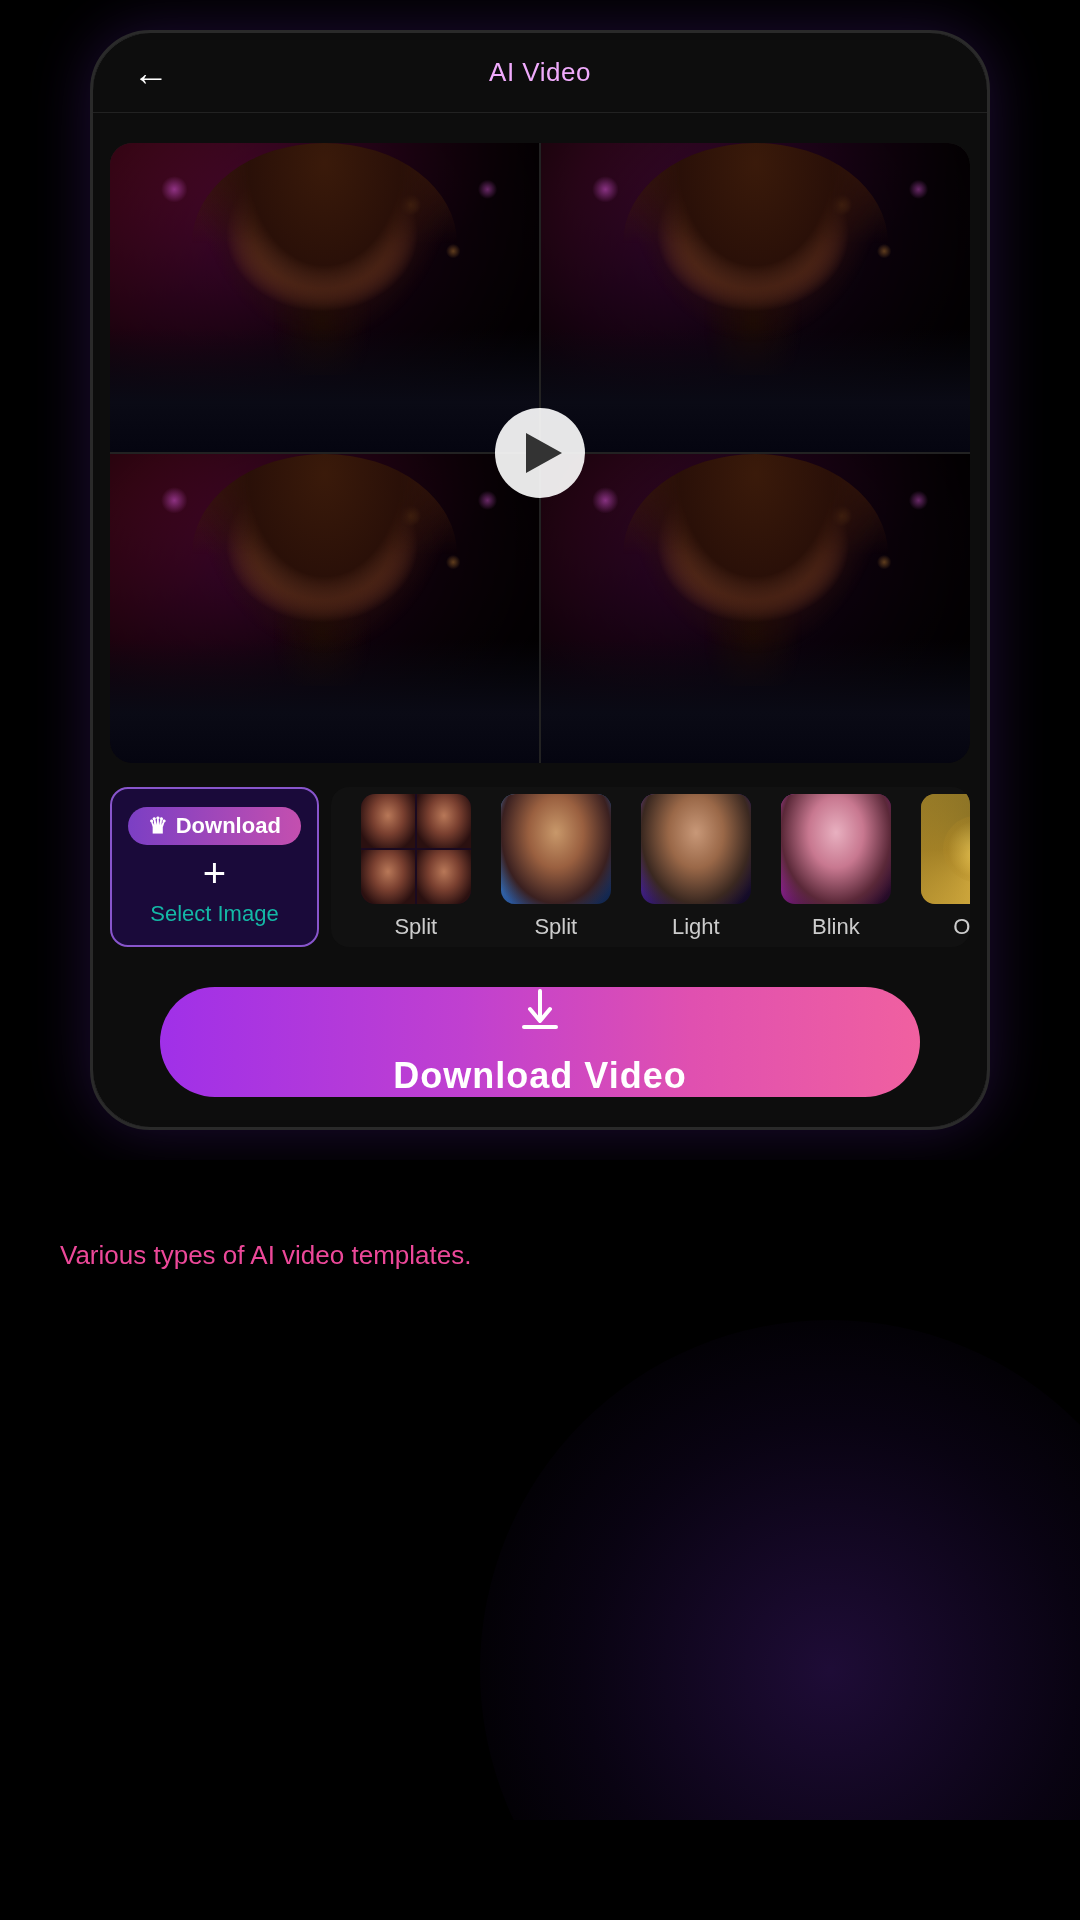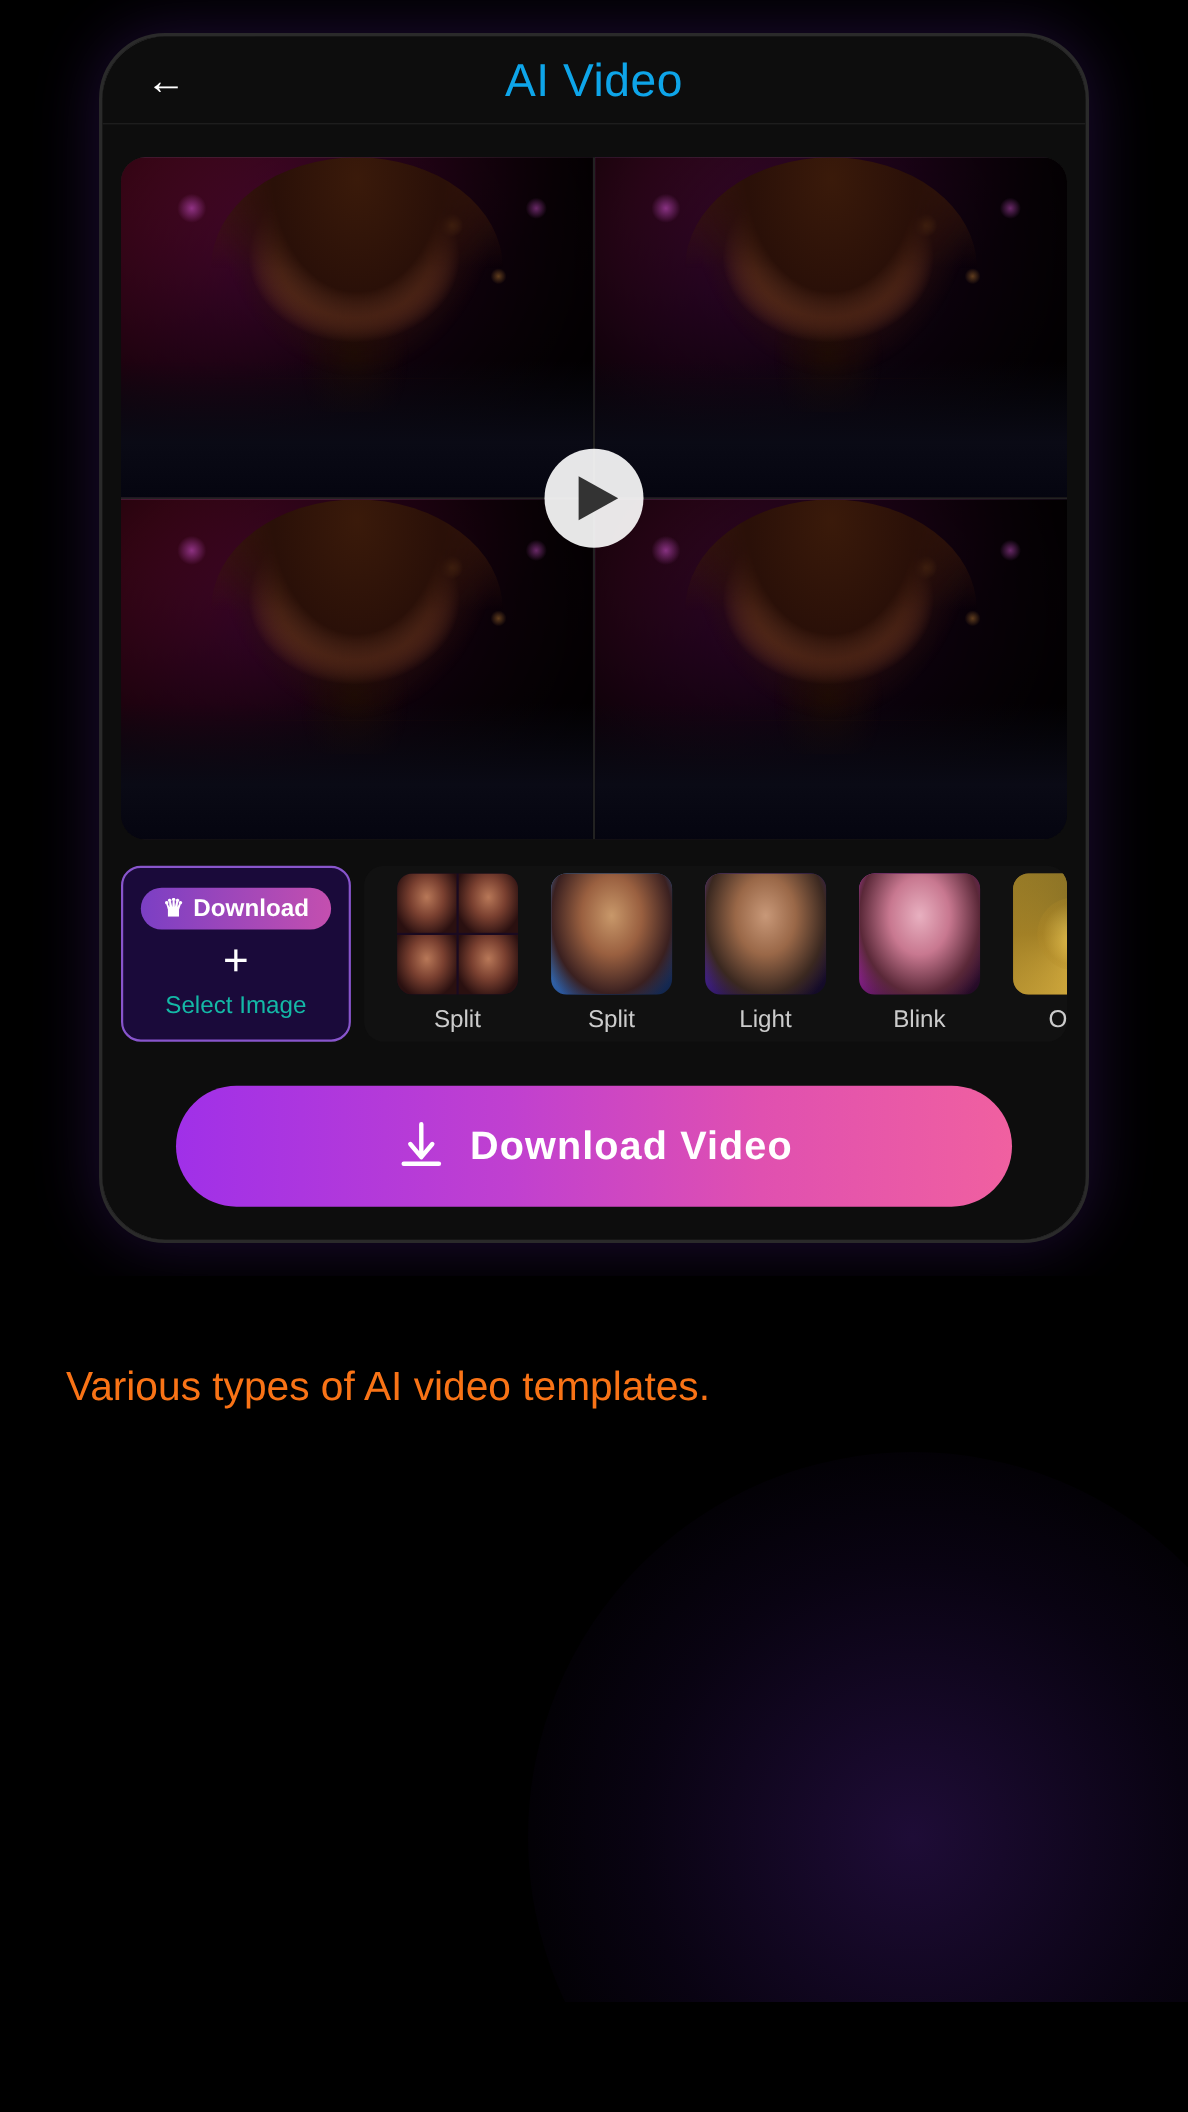--- a/index.html
+++ b/index.html
@@ -27,22 +27,22 @@
       position: absolute;
       left: 40px;
       background: none;
       border: none;
       cursor: pointer;
       color: #fff;
       font-size: 36px;
       line-height: 1;
     }
     .top-title {
-      color: #0ea5e9;
-      font-size: 42px;
+      color: #f0abfc;
+      font-size: 26px;
       font-weight: 500;
       letter-spacing: 0.5px;
     }
 
     
     .video-grid {
       width: 860px;
       height: 620px;
       margin: 30px auto 24px;
       border-radius: 22px;
@@ -332,20 +332,21 @@
       height: 110px;
       background: linear-gradient(90deg, #a030e8 0%, #c040d0 40%, #e050b0 70%, #f060a0 100%);
       border: none;
       border-radius: 55px;
       display: flex;
       align-items: center;
       justify-content: center;
       gap: 20px;
       cursor: pointer;
       margin: 40px auto 0;
+      flex-direction: column;
     }
     .download-icon-wrap {
       display: flex;
       align-items: center;
     }
     .download-label {
       font-size: 36px;
       font-weight: 600;
       color: #fff;
       letter-spacing: 1px;
@@ -380,22 +381,22 @@
       line-height: 1.1;
       margin-bottom: 30px;
       position: relative;
       z-index: 1;
     }
     .section-title span {
       color: #9955ee;
     }
 
     .section-desc {
-      font-size: 37px;
-      color: #f97316;
+      font-size: 26px;
+      color: #ec4899;
       font-weight: 400;
       position: relative;
       z-index: 1;
     }
 
     
     .phone-frame {
       width: 900px;
       background: #111;
       border-radius: 60px;

